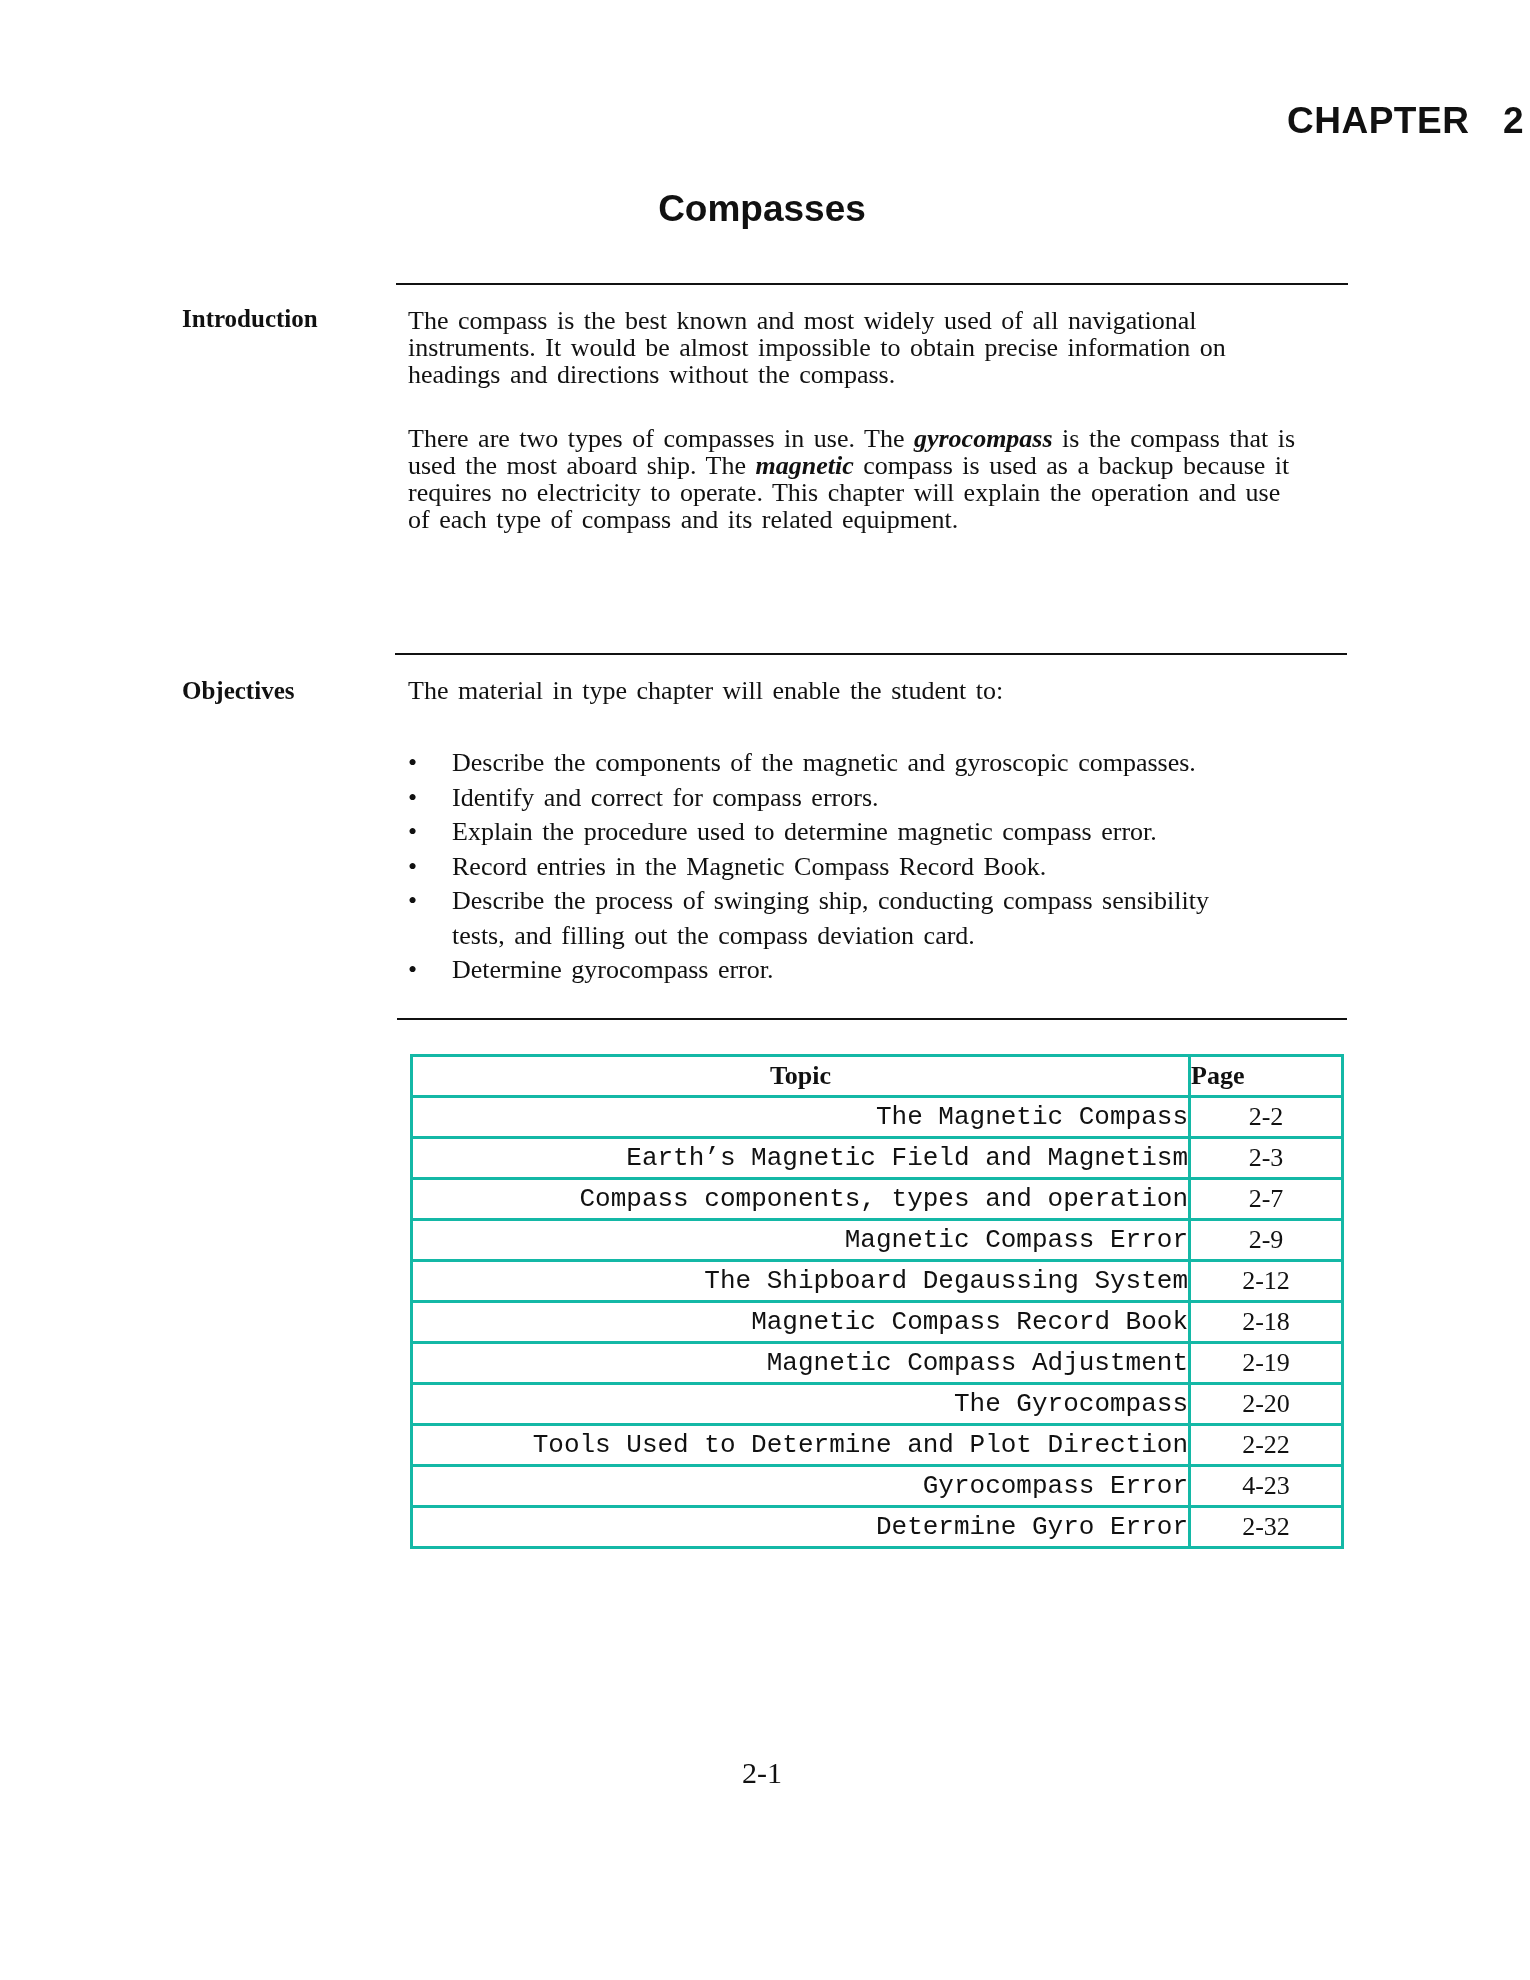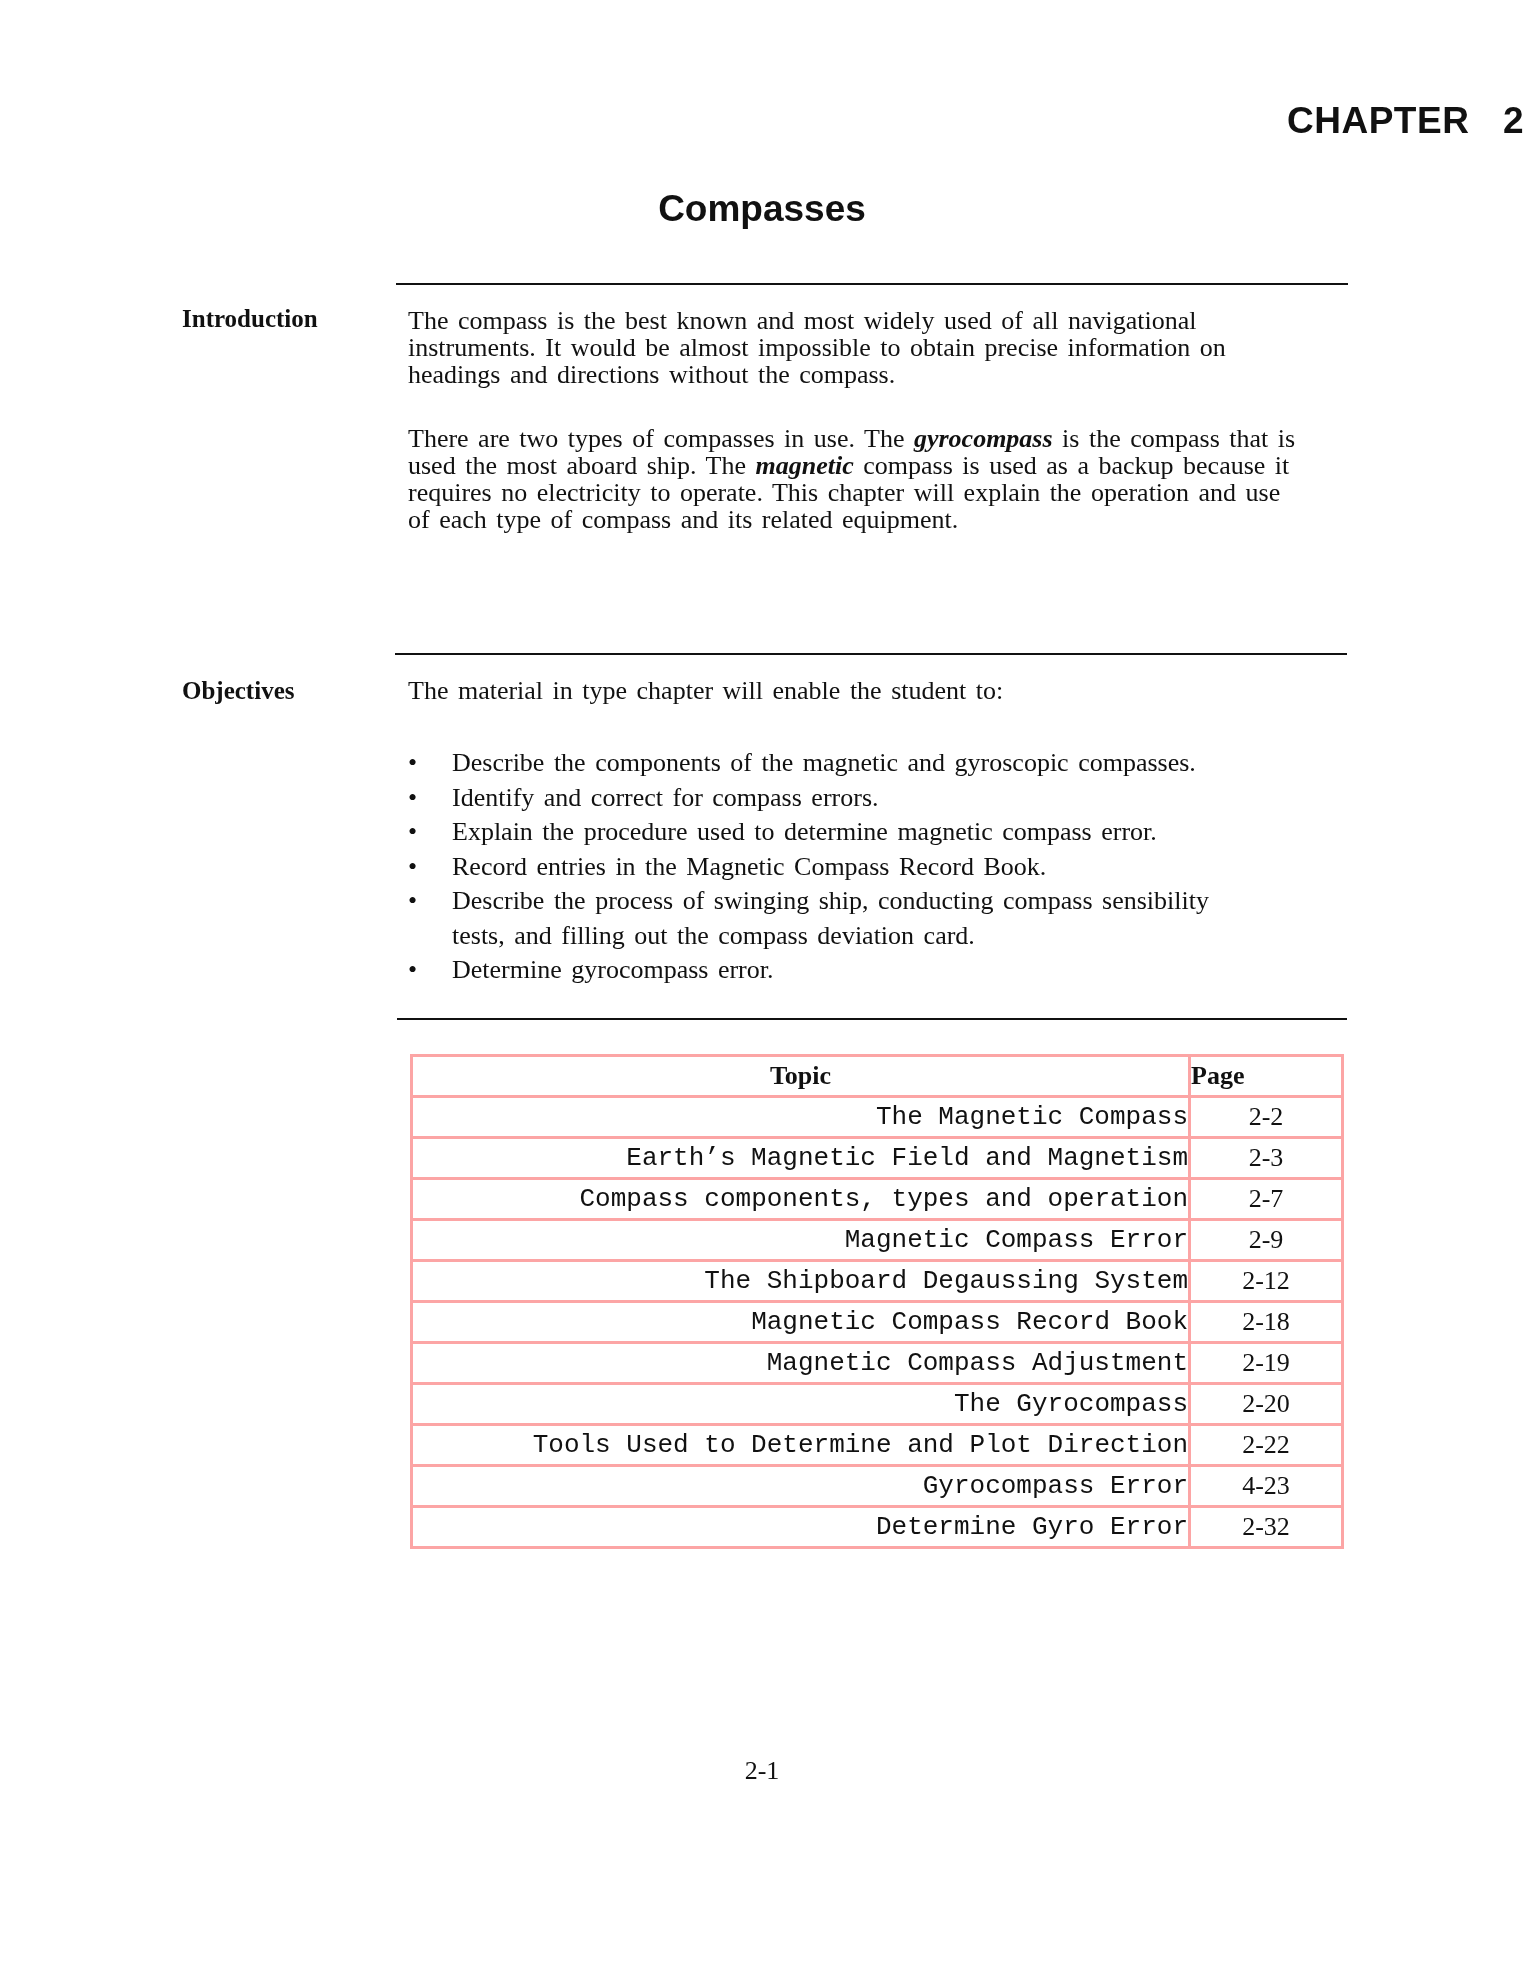--- a/index.html
+++ b/index.html
@@ -12,27 +12,27 @@
   .rule { position: absolute; height: 0; border-top: 2.5px solid #111; }
   .side-label { position: absolute; left: 182px; font-weight: bold; font-size: 25px; }
   .body-text { position: absolute; left: 408px; font-size: 26px; line-height: 27px; word-spacing: 3px; }
   .body-text p { margin: 0; }
   .para2 { margin-top: 37px !important; }
   .bi { font-weight: bold; font-style: italic; }
   ul.objectives { position: absolute; left: 408px; top: 746px; margin: 0; padding: 0; list-style: none; font-size: 26px; line-height: 34.5px; word-spacing: 3px; }
   ul.objectives li { position: relative; padding-left: 44px; }
   ul.objectives li .bullet { position: absolute; left: 0; top: 0; }
   table.toc { position: absolute; left: 410px; top: 1054px; width: 934px; border-collapse: collapse; font-size: 26px; }
-  table.toc td, table.toc th { border: 3px solid #fca5a5; height: 38px; padding: 0; vertical-align: middle; }
+  table.toc td, table.toc th { border: 3px solid #14b8a6; height: 38px; padding: 0; vertical-align: middle; }
   table.toc th { font-weight: bold; font-size: 26px; }
   table.toc th.topic-h { text-align: center; }
   table.toc th.page-h { width: 150px; text-align: left; }
   table.toc td.topic { padding-left: 22px; text-align: right; font-family: Liberation Mono, monospace; }
   table.toc td.pg { text-align: center; }
-  .footer { position: absolute; left: 0; width: 1524px; top: 1756px; text-align: center; font-size: 26px; }
+  .footer { position: absolute; left: 0; width: 1524px; top: 1756px; text-align: center; font-size: 30px; }
 </style>
 </head>
 <body>
 
 <div class="chapter sans" id="chapter-number" style="white-space:pre;text-align:right;">CHAPTER  2</div>
 <div class="chapter sans" id="chapter-title">Compasses</div>
 
 <div class="rule" style="left:396px; width:952px; top:283px;"></div>
 
 <div class="side-label serif" style="top:305px;">Introduction</div>

